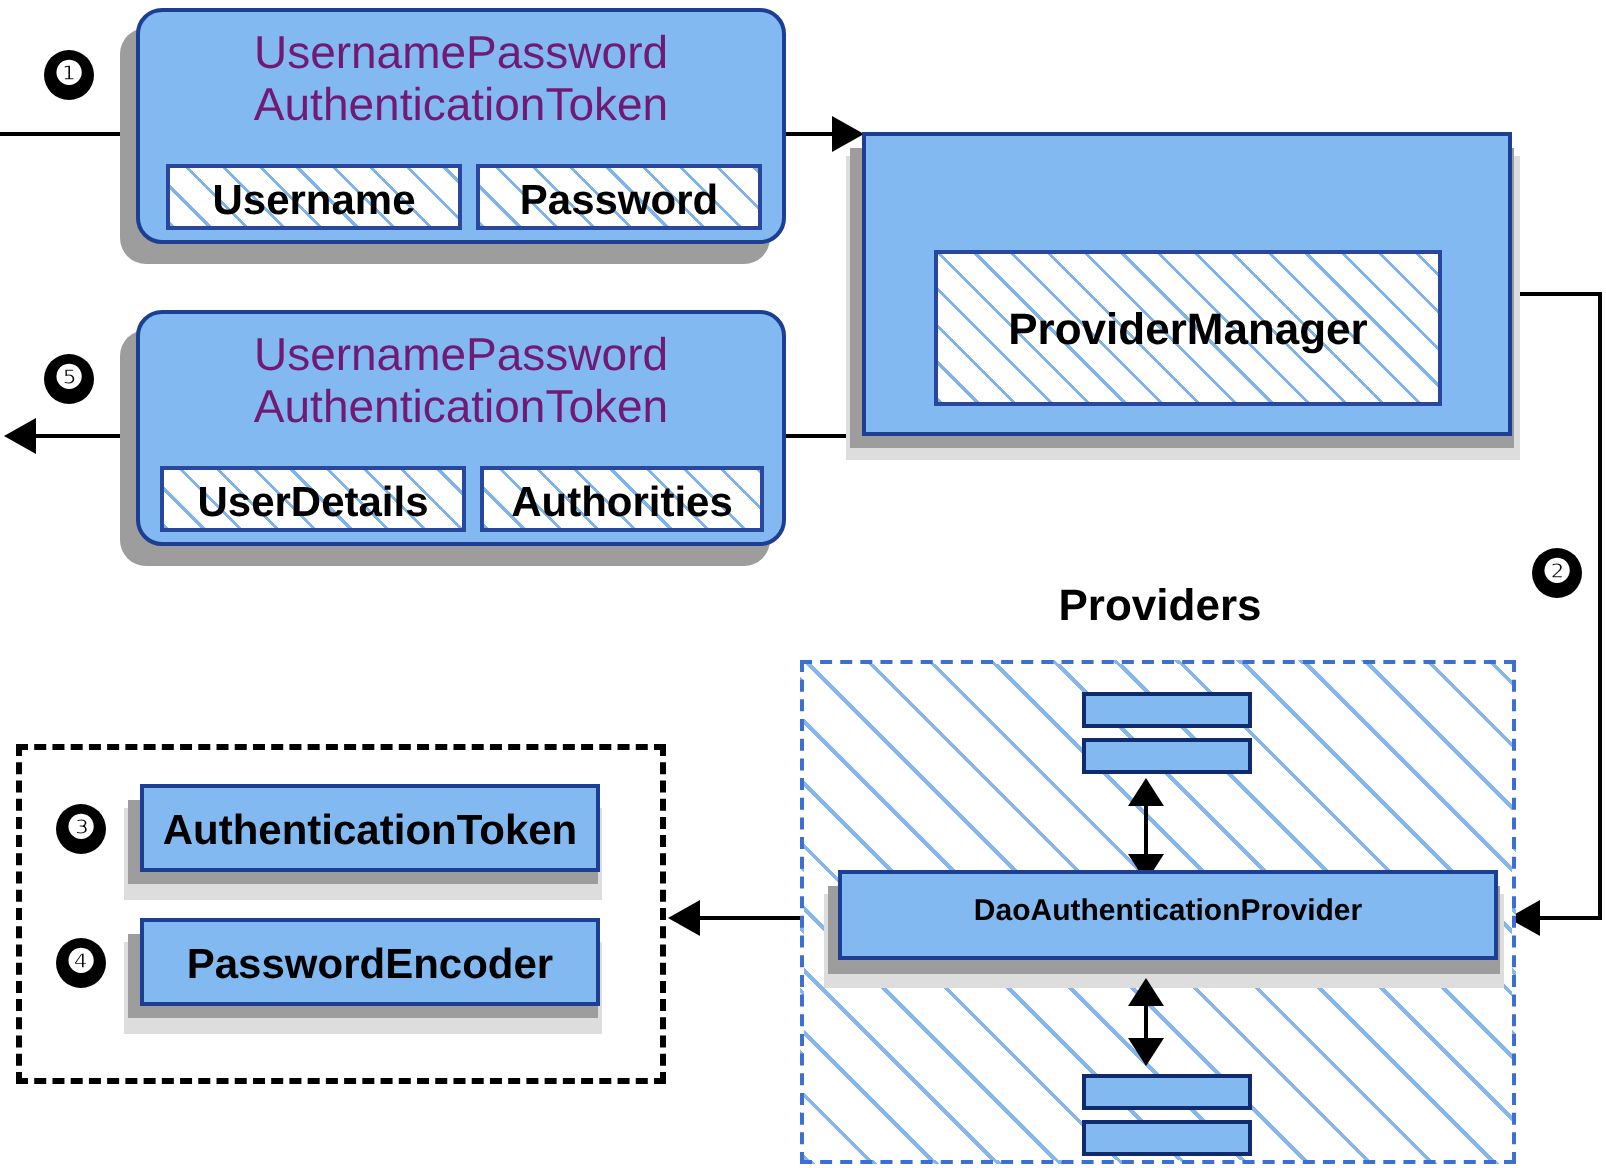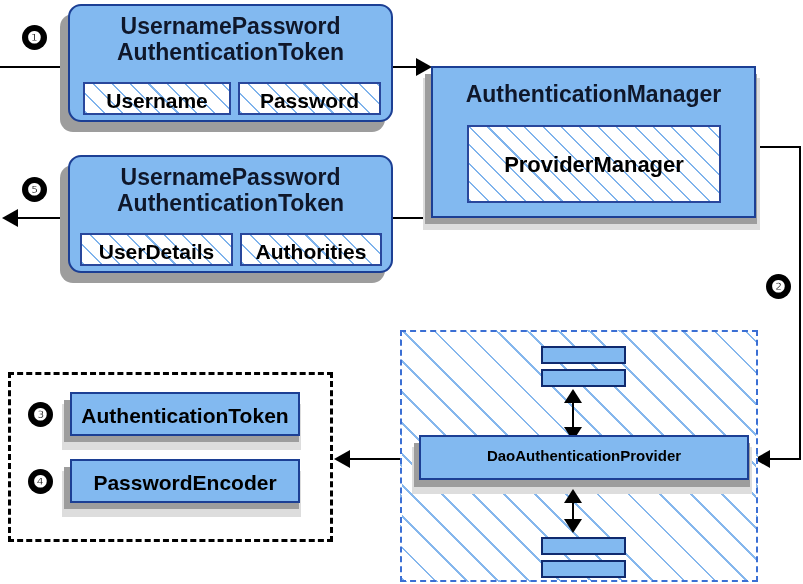--- a/index.html
+++ b/index.html
@@ -8,21 +8,21 @@
   #stage{position:absolute;left:0;top:0;width:803px;height:584px;}
 
   .shadow{position:absolute;background:#9d9d9d;}
   .shadow2{position:absolute;background:#dddddd;}
 
   .bluebox{position:absolute;box-sizing:border-box;
            background:#82b9f0;border:2px solid #1c3f94;}
   .round{border-radius:13px;}
 
   .title{position:absolute;left:0;right:0;text-align:center;
-         color:#0f172a;font-weight:bold;line-height:1.12;}
+         color:#701a75;font-weight:normal;line-height:1.12;}
 
   
   .hatch{position:absolute;box-sizing:border-box;background:#ffffff;
          border:2px solid #29479c;
          background-image:repeating-linear-gradient(45deg,
              rgba(120,175,235,.95) 0 1.5px, rgba(0,0,0,0) 1.5px 13px);}
 
   .lbl{position:absolute;left:0;right:0;text-align:center;color:#000;
        font-weight:bold;}
 
@@ -107,29 +107,29 @@
     </div>
     <div class="hatch" style="left:170px;top:76px;width:142px;height:33px;">
       <div class="lbl" style="top:5px;font-size:21px;">Authorities</div>
     </div>
   </div>
   <div class="num" style="left:22px;top:177px;">❺</div>
 
   <div class="shadow2" style="left:423px;top:78px;width:337px;height:152px;"></div>
   <div class="shadow" style="left:425px;top:74px;width:332px;height:150px;"></div>
   <div class="bluebox" style="left:431px;top:66px;width:325px;height:152px;">
-    <div class="title" style="top:14px;font-size:23px;">AuthenticationManager</div>
     <div class="hatch" style="left:34px;top:57px;width:254px;height:78px;">
       <div class="lbl" style="top:25px;font-size:22px;">ProviderManager</div>
     </div>
   </div>
 
   <div style="position:absolute;left:430px;top:265px;width:300px;text-align:center;
               font-size:22px;font-weight:bold;color:#000;line-height:1.15;">
     <br>
+    <span>Providers</span>
   </div>
   <div class="num" style="left:766px;top:274px;">❷</div>
 
   <div class="dash-blue" style="left:400px;top:330px;width:358px;height:252px;"></div>
 
   <div class="barbox" style="left:541px;top:346px;width:85px;height:18px;"></div>
   <div class="barbox" style="left:541px;top:369px;width:85px;height:18px;"></div>
 
   <div class="vline" style="left:572px;top:396px;height:40px;"></div>
   <div class="ar-up" style="left:564px;top:389px;"></div>

